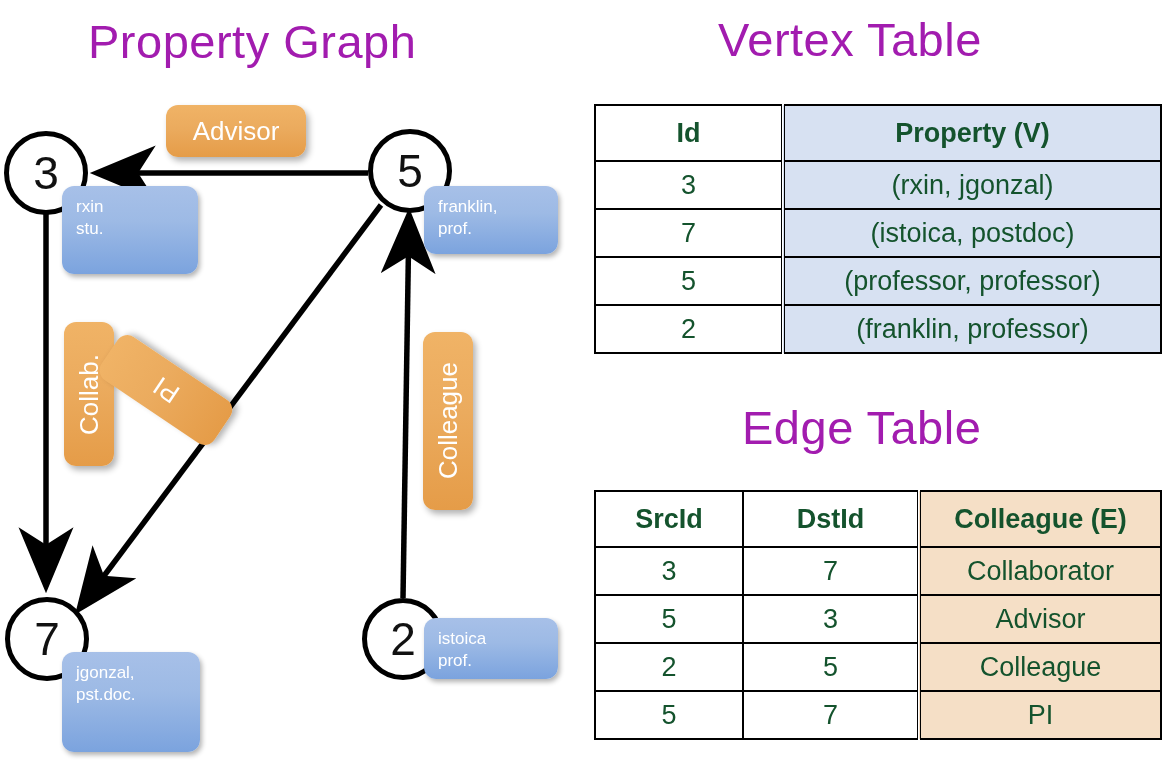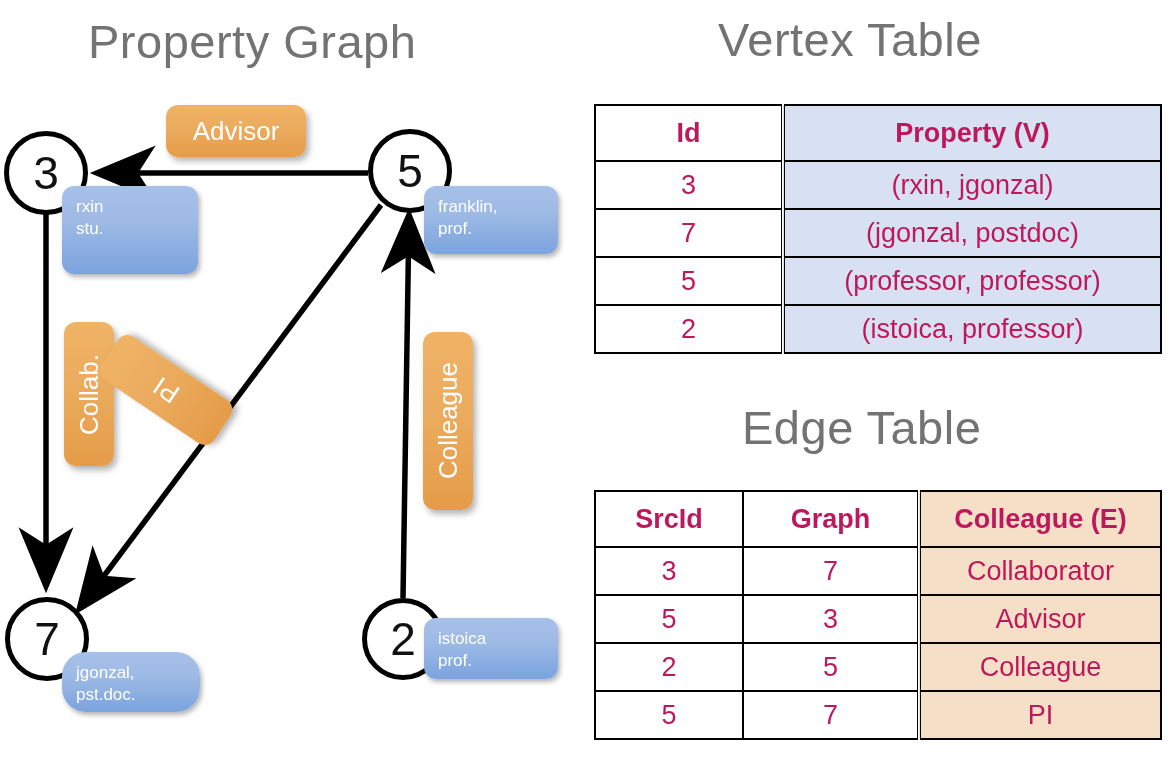--- a/index.html
+++ b/index.html
@@ -2,21 +2,21 @@
 <html><head>
 <meta charset="utf-8">
 <style>
   html,body{margin:0;padding:0;background:#ffffff;}
   body{width:1170px;height:760px;position:relative;overflow:hidden;
        font-family:"Liberation Sans","DejaVu Sans",sans-serif;color:#000;}
 
   .stage{position:absolute;inset:0;}
 
   
-  .title{position:absolute;font-weight:300;color:#737373;white-space:nowrap;
+  .title{position:absolute;font-weight:300;color:#a21caf;white-space:nowrap;
          letter-spacing:.5px;font-size:47px;line-height:1;}
   #title-property-graph{left:88px;top:18px;}
   #title-vertex-table{left:718px;top:16px;}
   #title-edge-table{left:742px;top:404px;}
 
   
   #graph-svg{position:absolute;left:0;top:0;width:585px;height:760px;}
 
   
   .vnode{position:absolute;border:5px solid #000;border-radius:50%;
@@ -39,21 +39,21 @@
         color:#fff;font-size:26px;font-weight:300;line-height:1;
         display:flex;align-items:center;justify-content:center;}
   .obox.vert > span{writing-mode:vertical-rl;text-orientation:mixed;
                     transform:rotate(180deg);white-space:nowrap;}
   .obox.diag{transform:rotate(-56deg);}
   .obox.diag > span{writing-mode:vertical-rl;transform:rotate(180deg);white-space:nowrap;}
 
   
   .tbl{position:absolute;border-collapse:collapse;table-layout:fixed;}
   .tbl td,.tbl th{border:2px solid #000;text-align:center;font-weight:300;
-                  font-size:27px;color:#be185d;padding:0;height:46px;
+                  font-size:27px;color:#14532d;padding:0;height:46px;
                   background:#fff;}
   .tbl th{font-weight:700;font-size:27px;height:54px;}
   .tbl .sep{border-left:4px double #000;}
   .v-prop{background:#d7e1f2 !important;}
   .e-prop{background:#f5dfc6 !important;}
 
   #vertex-table{left:594px;top:104px;width:566px;}
   #vertex-table col.c-id{width:188px;}
   #vertex-table col.c-prop{width:378px;}
 
@@ -101,21 +101,21 @@
   </div>
 
   <div class="pbox" style="left:62px;top:186px;width:136px;height:88px;">
     <span>rxin</span>
     <span>stu.</span>
   </div>
   <div class="pbox" style="left:424px;top:186px;width:134px;height:68px;">
     <span>franklin,</span>
     <span>prof.</span>
   </div>
-  <div class="pbox" style="left:62px;top:652px;width:138px;height:60px;border-radius:24px;">
+  <div class="pbox" style="left:62px;top:652px;width:138px;height:100px;">
     <span>jgonzal,</span>
     <span>pst.doc.</span>
   </div>
   <div class="pbox" style="left:424px;top:618px;width:134px;height:61px;">
     <span>istoica</span>
     <span>prof.</span>
   </div>
 
   <div class="obox" style="left:166px;top:105px;width:140px;height:52px;">
     <span>Advisor</span>
@@ -144,43 +144,43 @@
         <th class="v-prop sep">Property (V)</th>
       </tr>
     </thead>
     <tbody>
       <tr>
         <td>3</td>
         <td class="v-prop sep">(rxin, jgonzal)</td>
       </tr>
       <tr>
         <td>7</td>
-        <td class="v-prop sep">(jgonzal, postdoc)</td>
+        <td class="v-prop sep">(istoica, postdoc)</td>
       </tr>
       <tr>
         <td>5</td>
         <td class="v-prop sep">(professor, professor)</td>
       </tr>
       <tr>
         <td>2</td>
-        <td class="v-prop sep">(istoica, professor)</td>
+        <td class="v-prop sep">(franklin, professor)</td>
       </tr>
     </tbody>
   </table>
 
   <table class="tbl" id="edge-table">
     <colgroup>
         <col class="c-src">
         <col class="c-dst">
         <col class="c-eprop">
       </colgroup>
     <thead>
       <tr>
         <th>SrcId</th>
-        <th>Graph</th>
+        <th>DstId</th>
         <th class="e-prop sep">Colleague (E)</th>
       </tr>
     </thead>
     <tbody>
       <tr>
         <td>3</td>
         <td>7</td>
         <td class="e-prop sep">Collaborator</td>
       </tr>
       <tr>

